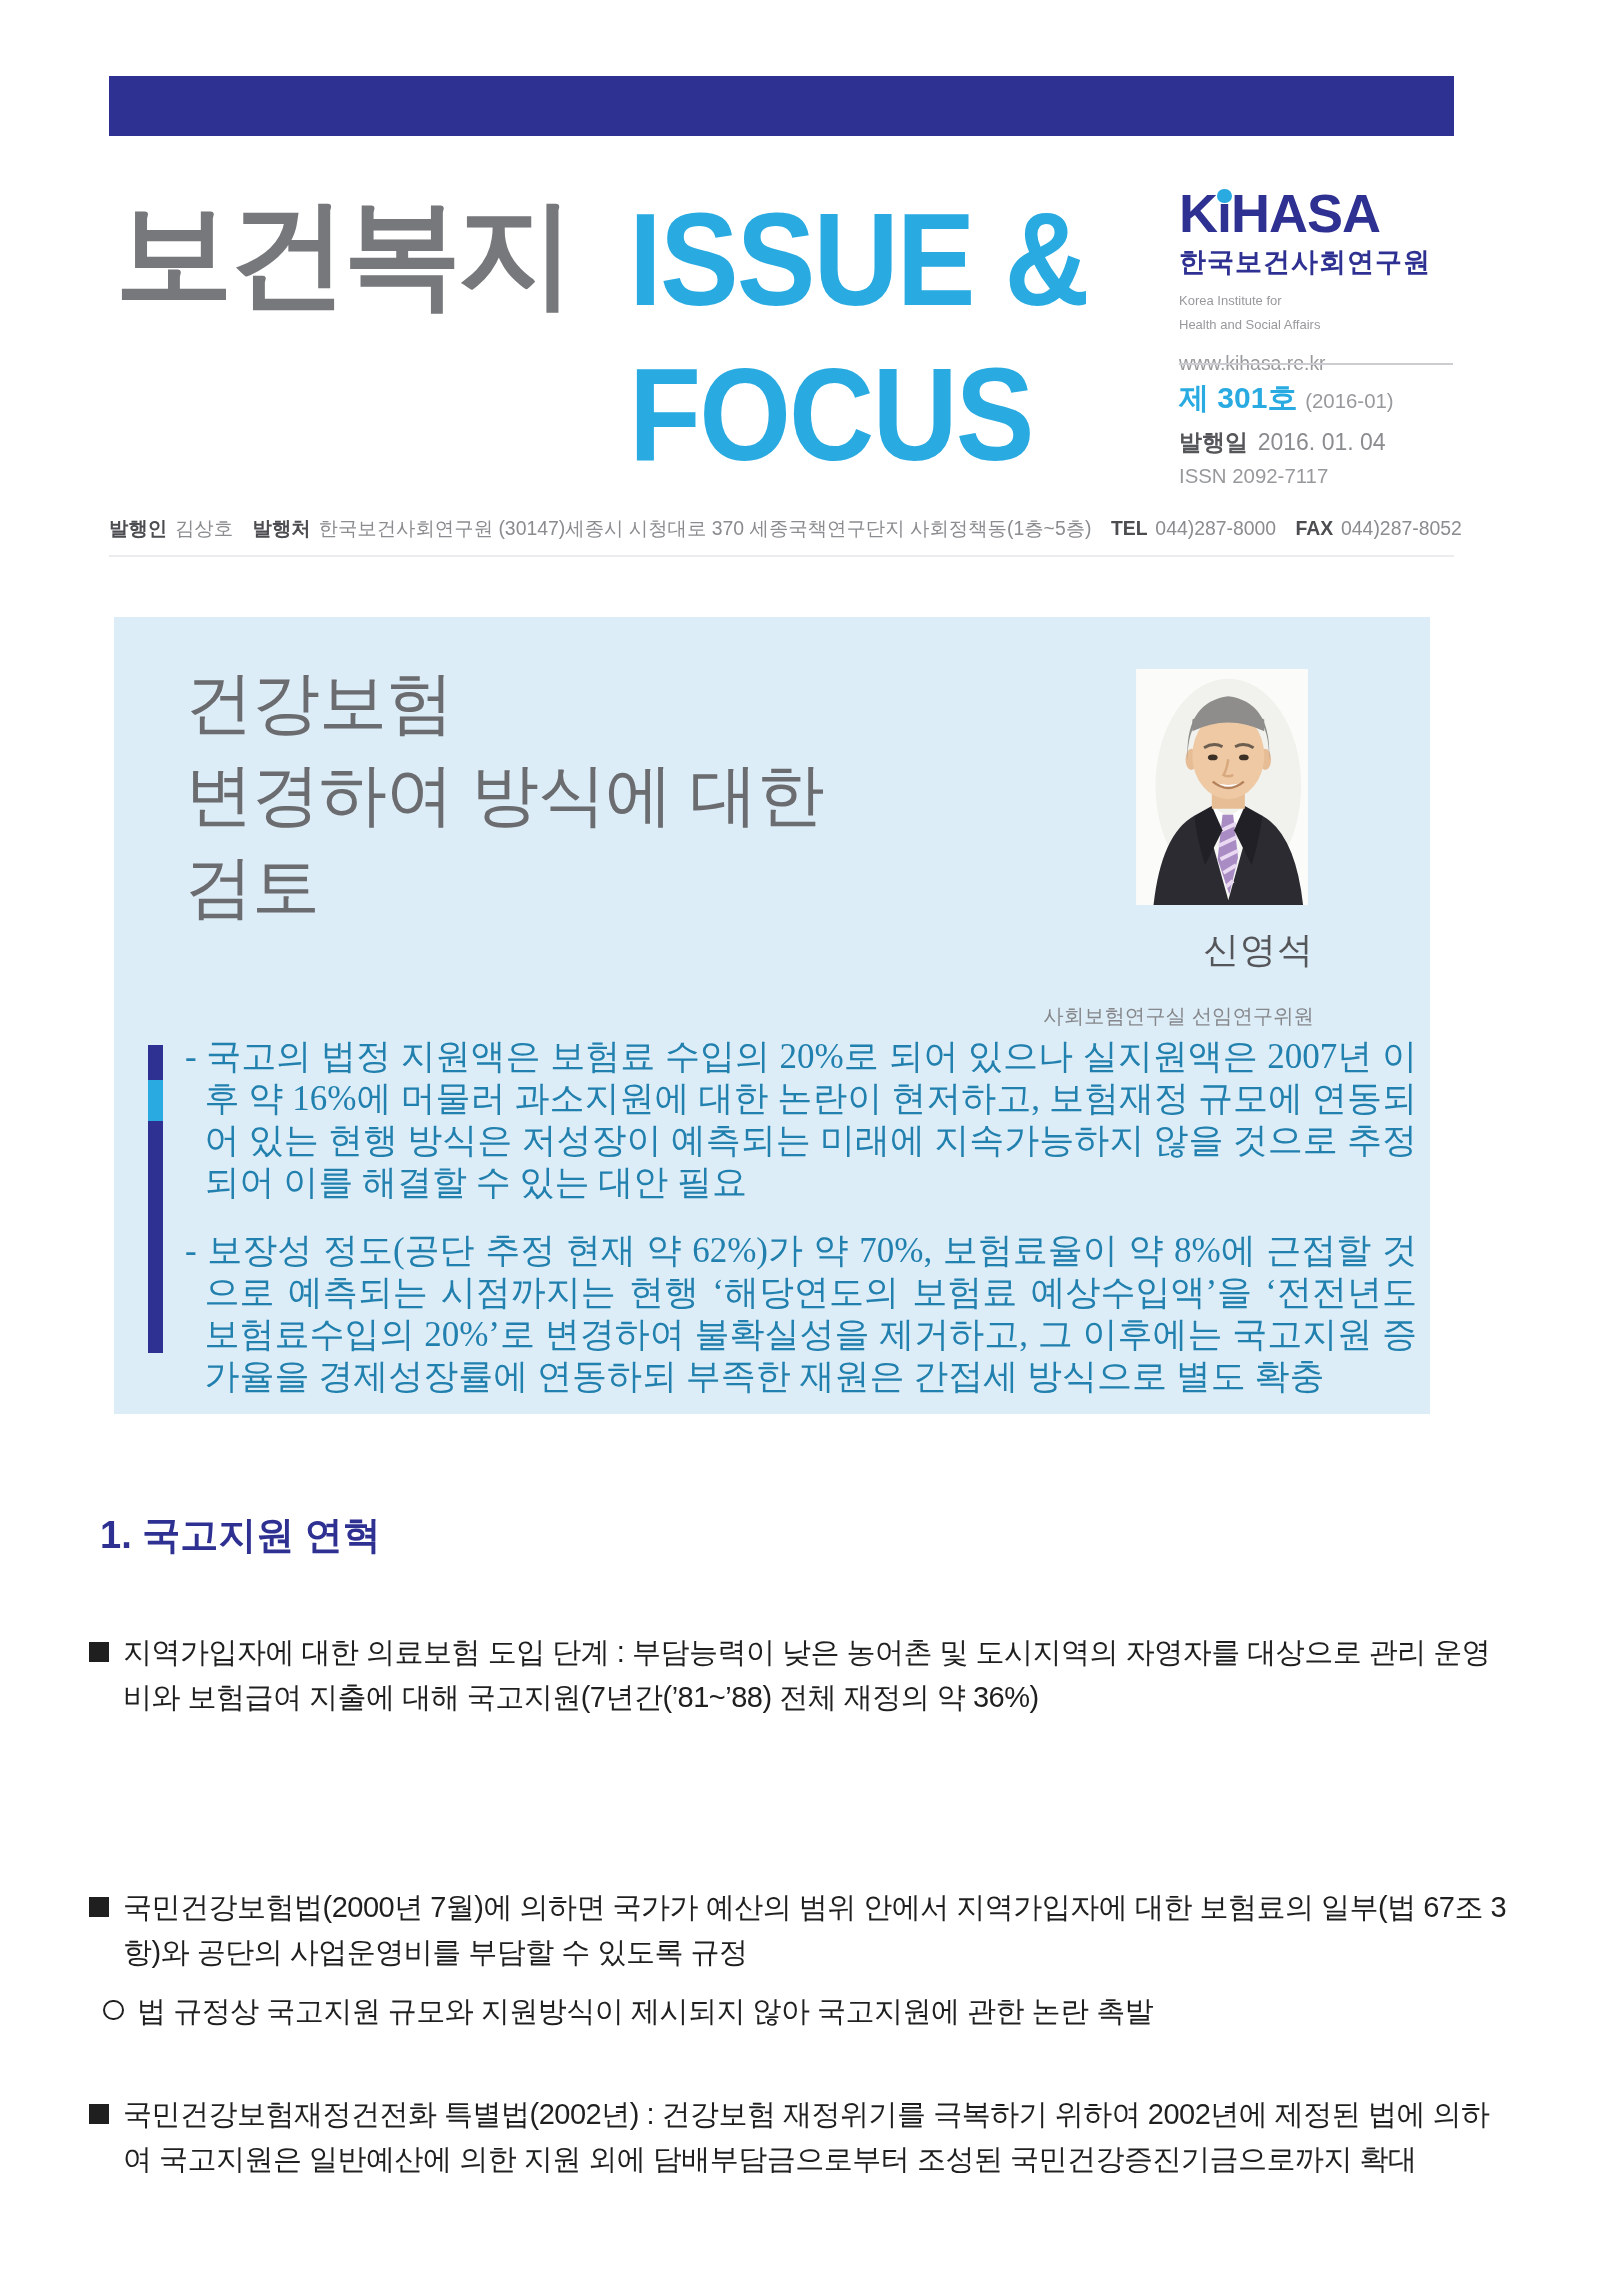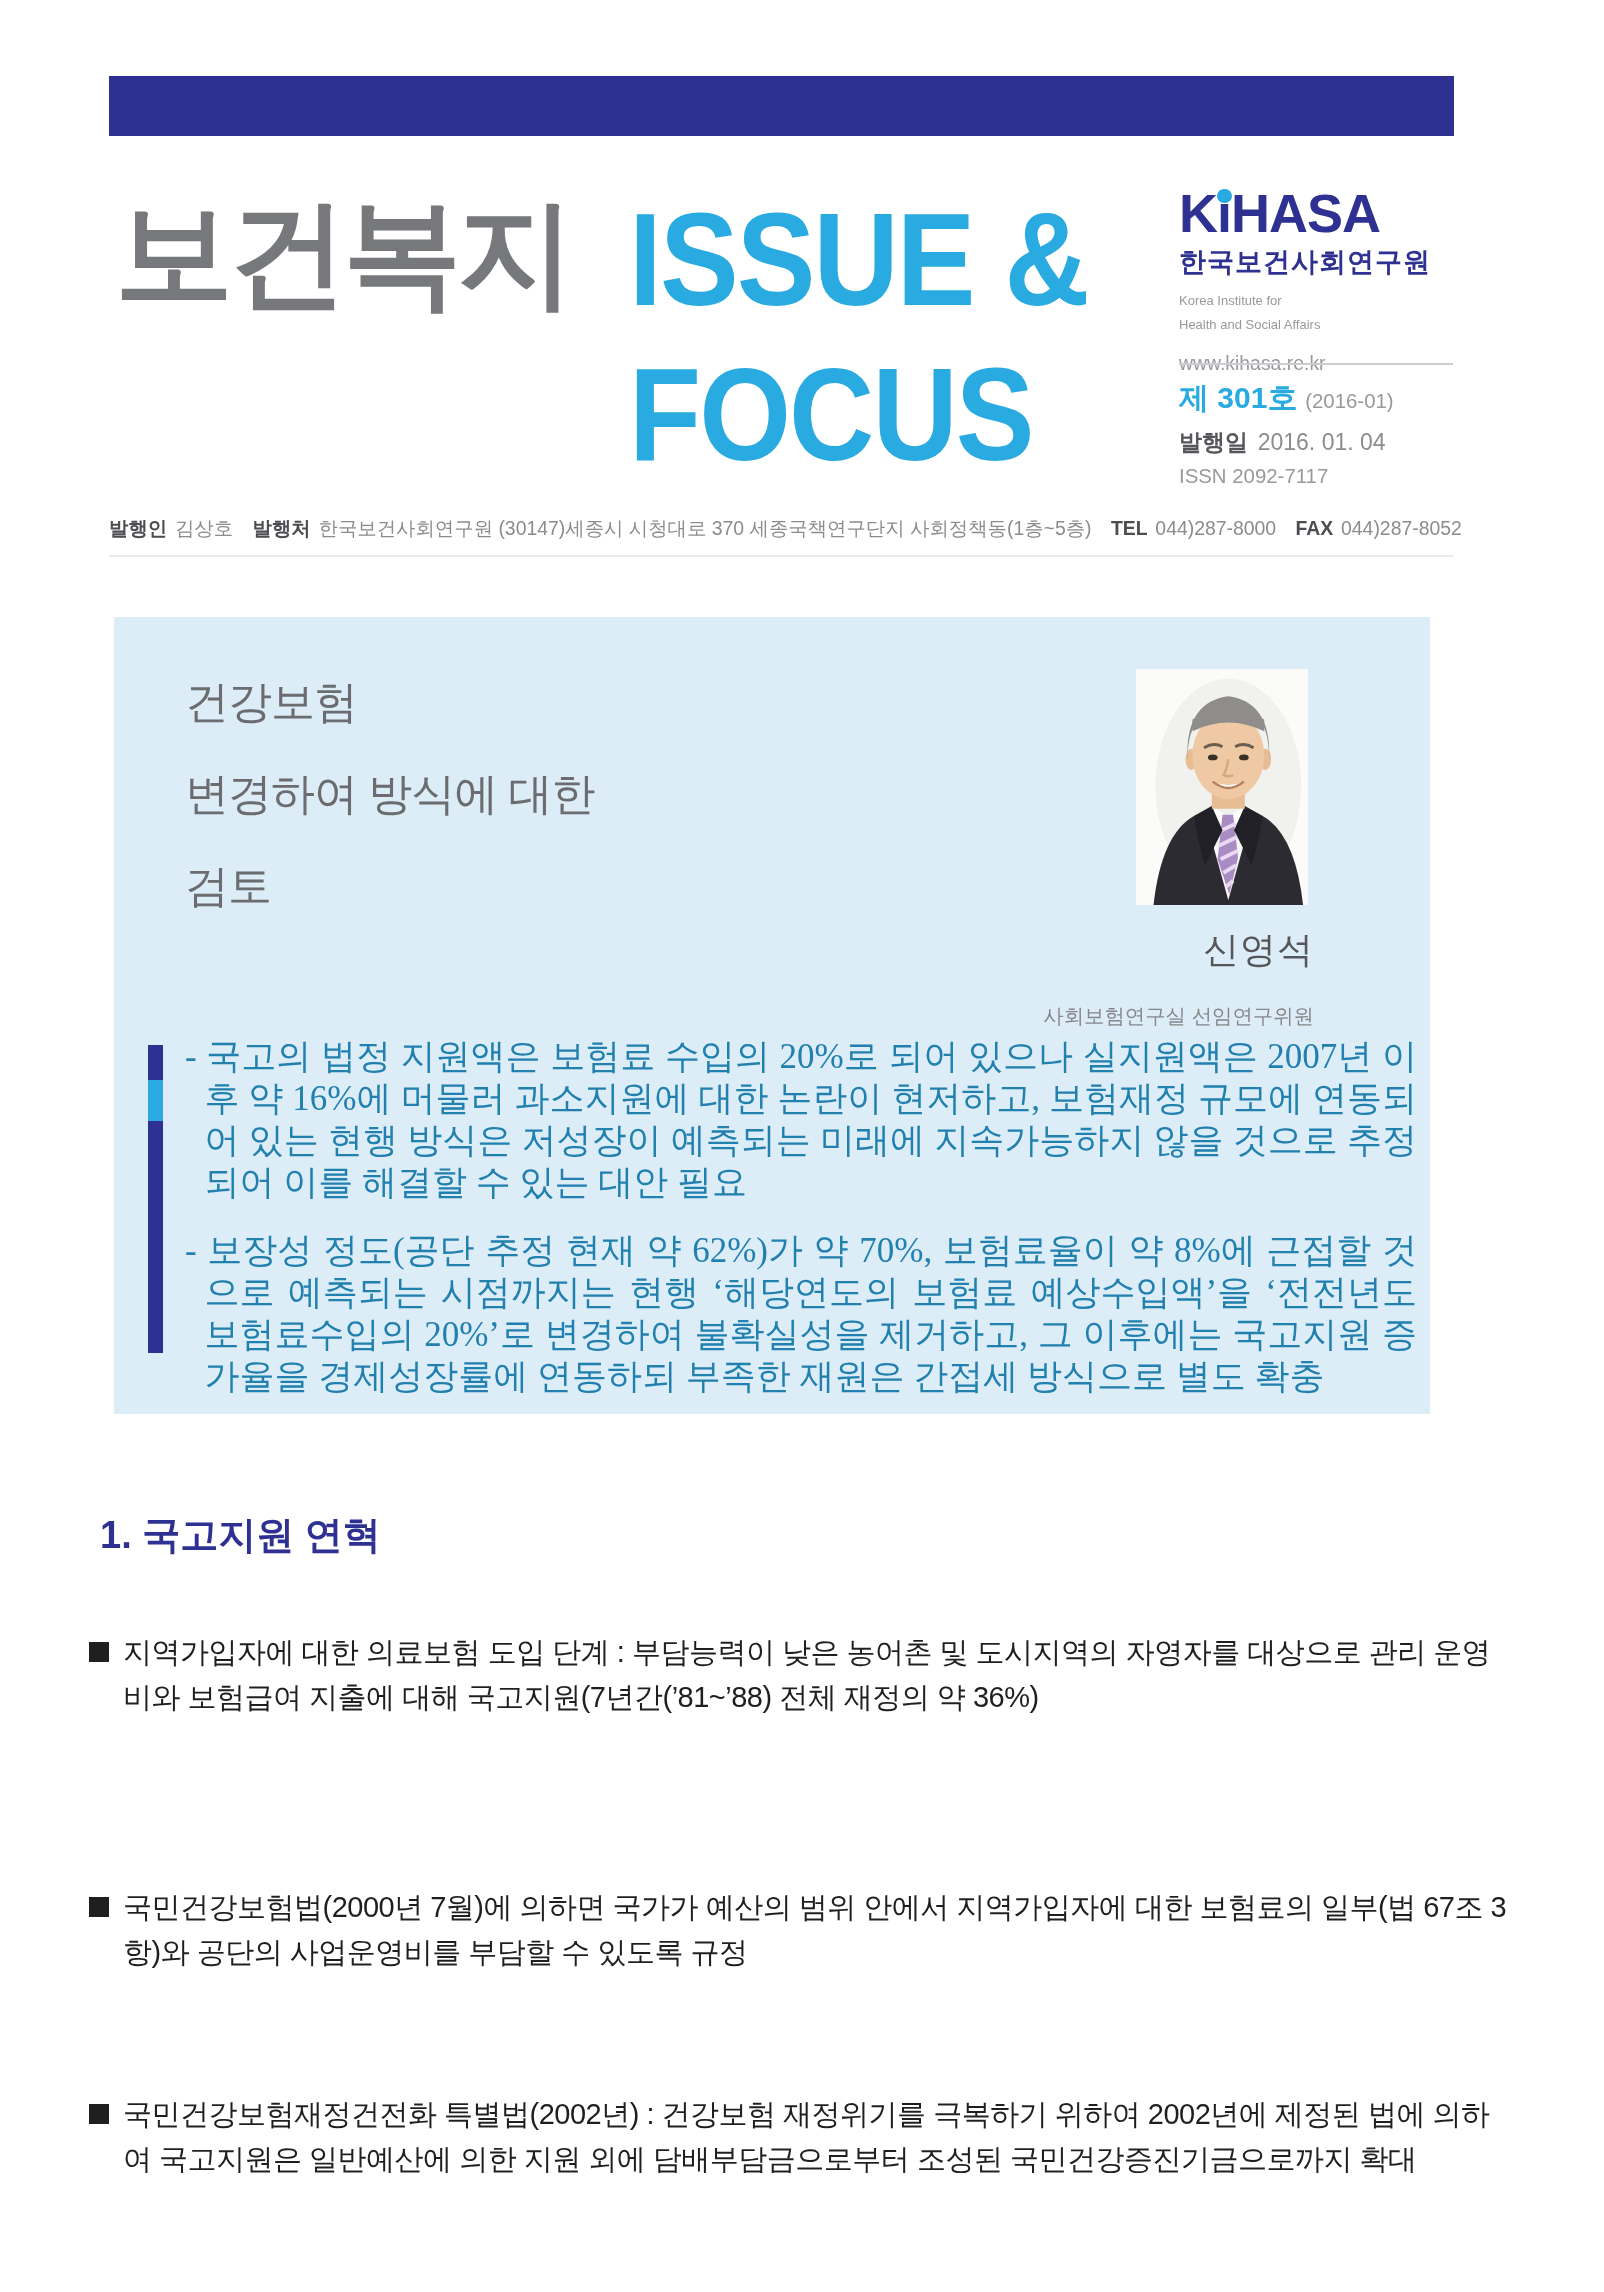--- a/index.html
+++ b/index.html
@@ -30,21 +30,21 @@
   .issue-date .lbl{font-weight:700;color:#55565a;margin-right:9.7px;}
   .issue-date .val{color:#8a8c8f;}
   .issue-issn{margin-top:6.8px;font-size:20.4px;color:#97999c;}
   
   .pub-line{position:absolute;left:109px;top:515px;width:1359px;font-size:19.4px;white-space:nowrap;}
   .pub-line .lbl{font-weight:700;color:#4c4d50;margin-right:7.8px;}
   .pub-line .val{color:#8a8c8f;margin-right:19.4px;}
   .pub-rule{position:absolute;left:109px;top:555px;width:1345px;height:1.9px;background:#ececef;}
   
   .feature-box{position:absolute;left:114px;top:617px;width:1316px;height:797px;background:#ddedf8;}
-  .f-title{position:absolute;left:71px;top:39px;font-size:44px;line-height:92px;
+  .f-title{position:absolute;left:71px;top:39px;font-size:68px;line-height:92px;
         font-weight:400;color:#6b6c6f;letter-spacing:-1px;white-space:nowrap;}
   .photo{position:absolute;left:1022px;top:52px;width:172px;height:236px;display:block;}
   .author{position:absolute;right:116px;top:309px;text-align:right;}
   .a-name{font-size:36px;color:#55565a;letter-spacing:1px;}
   .a-title{font-size:20.4px;color:#85878a;margin-top:27px;}
   .accent-bar{position:absolute;left:34px;top:428px;width:14.6px;}
   .accent-bar .seg1{width:14.6px;height:35px;background:#2e3191;}
   .accent-bar .seg2{width:14.6px;height:41px;background:#29abe2;}
   .accent-bar .seg3{width:14.6px;height:232px;background:#2e3191;}
   .summary{position:absolute;left:71px;top:419px;width:1232px;
@@ -165,20 +165,24 @@
     <span class="sq"></span>
     <span class="bt">지역가입자에 대한 의료보험 도입 단계 : 부담능력이 낮은 농어촌 및 도시지역의 자영자를 대상으로 관리 운영비와 보험급여 지출에 대해 국고지원(7년간(’81~’88) 전체 재정의 약 36%)</span>
   </div>
 
 
   <div class="bullet b2">
     <span class="sq"></span>
     <span class="bt">국민건강보험법(2000년 7월)에 의하면 국가가 예산의 범위 안에서 지역가입자에 대한 보험료의 일부(법 67조 3항)와 공단의 사업운영비를 부담할 수 있도록 규정</span>
   </div>
 
+  <div class="bullet b2s">
+    <span class="ci"></span>
+    <span class="bt">법 규정상 국고지원 규모와 지원방식이 제시되지 않아 국고지원에 관한 논란 촉발</span>
+  </div>
 
   <div class="bullet b3">
     <span class="sq"></span>
     <span class="bt">국민건강보험재정건전화 특별법(2002년) : 건강보험 재정위기를 극복하기 위하여 2002년에 제정된 법에 의하여 국고지원은 일반예산에 의한 지원 외에 담배부담금으로부터 조성된 국민건강증진기금으로까지 확대</span>
   </div>
 
   <div class="bottom-rule"></div>
 
 </div>
 

